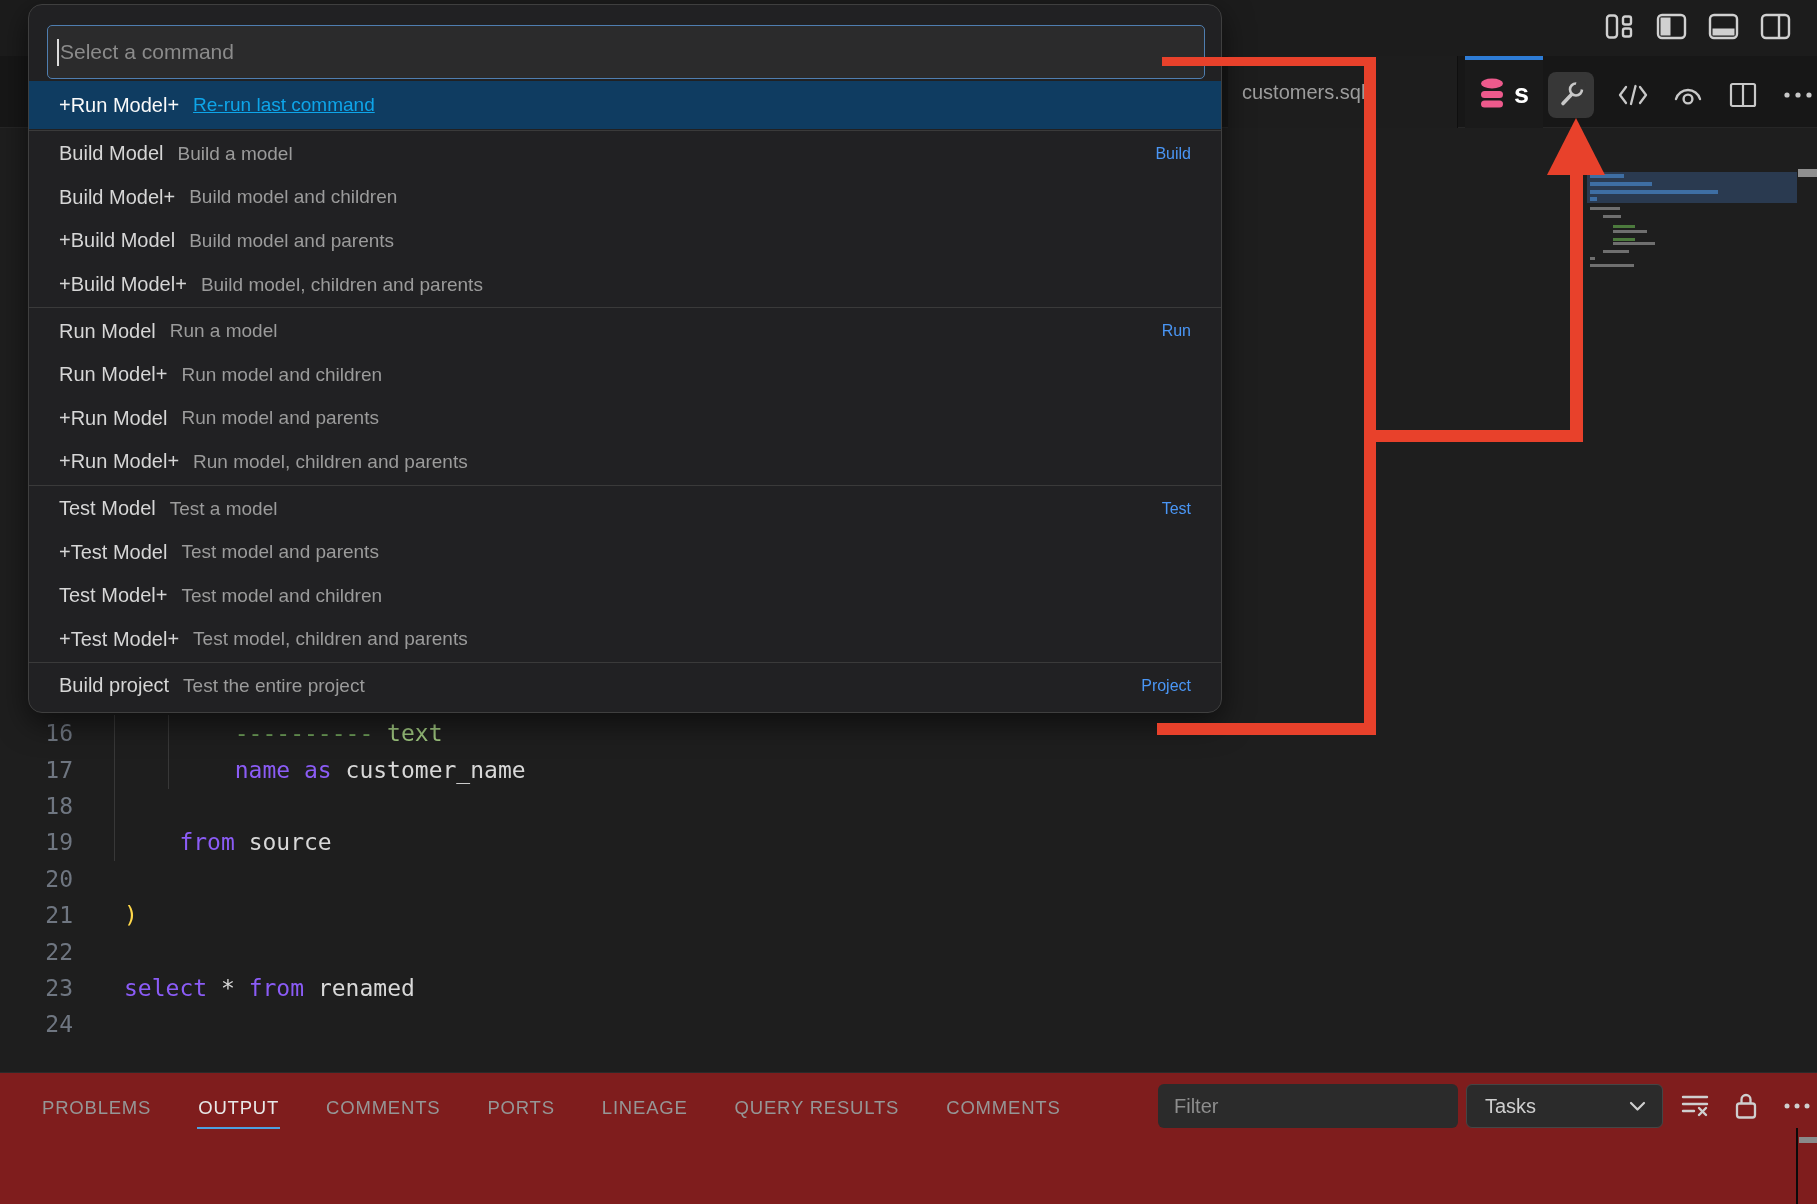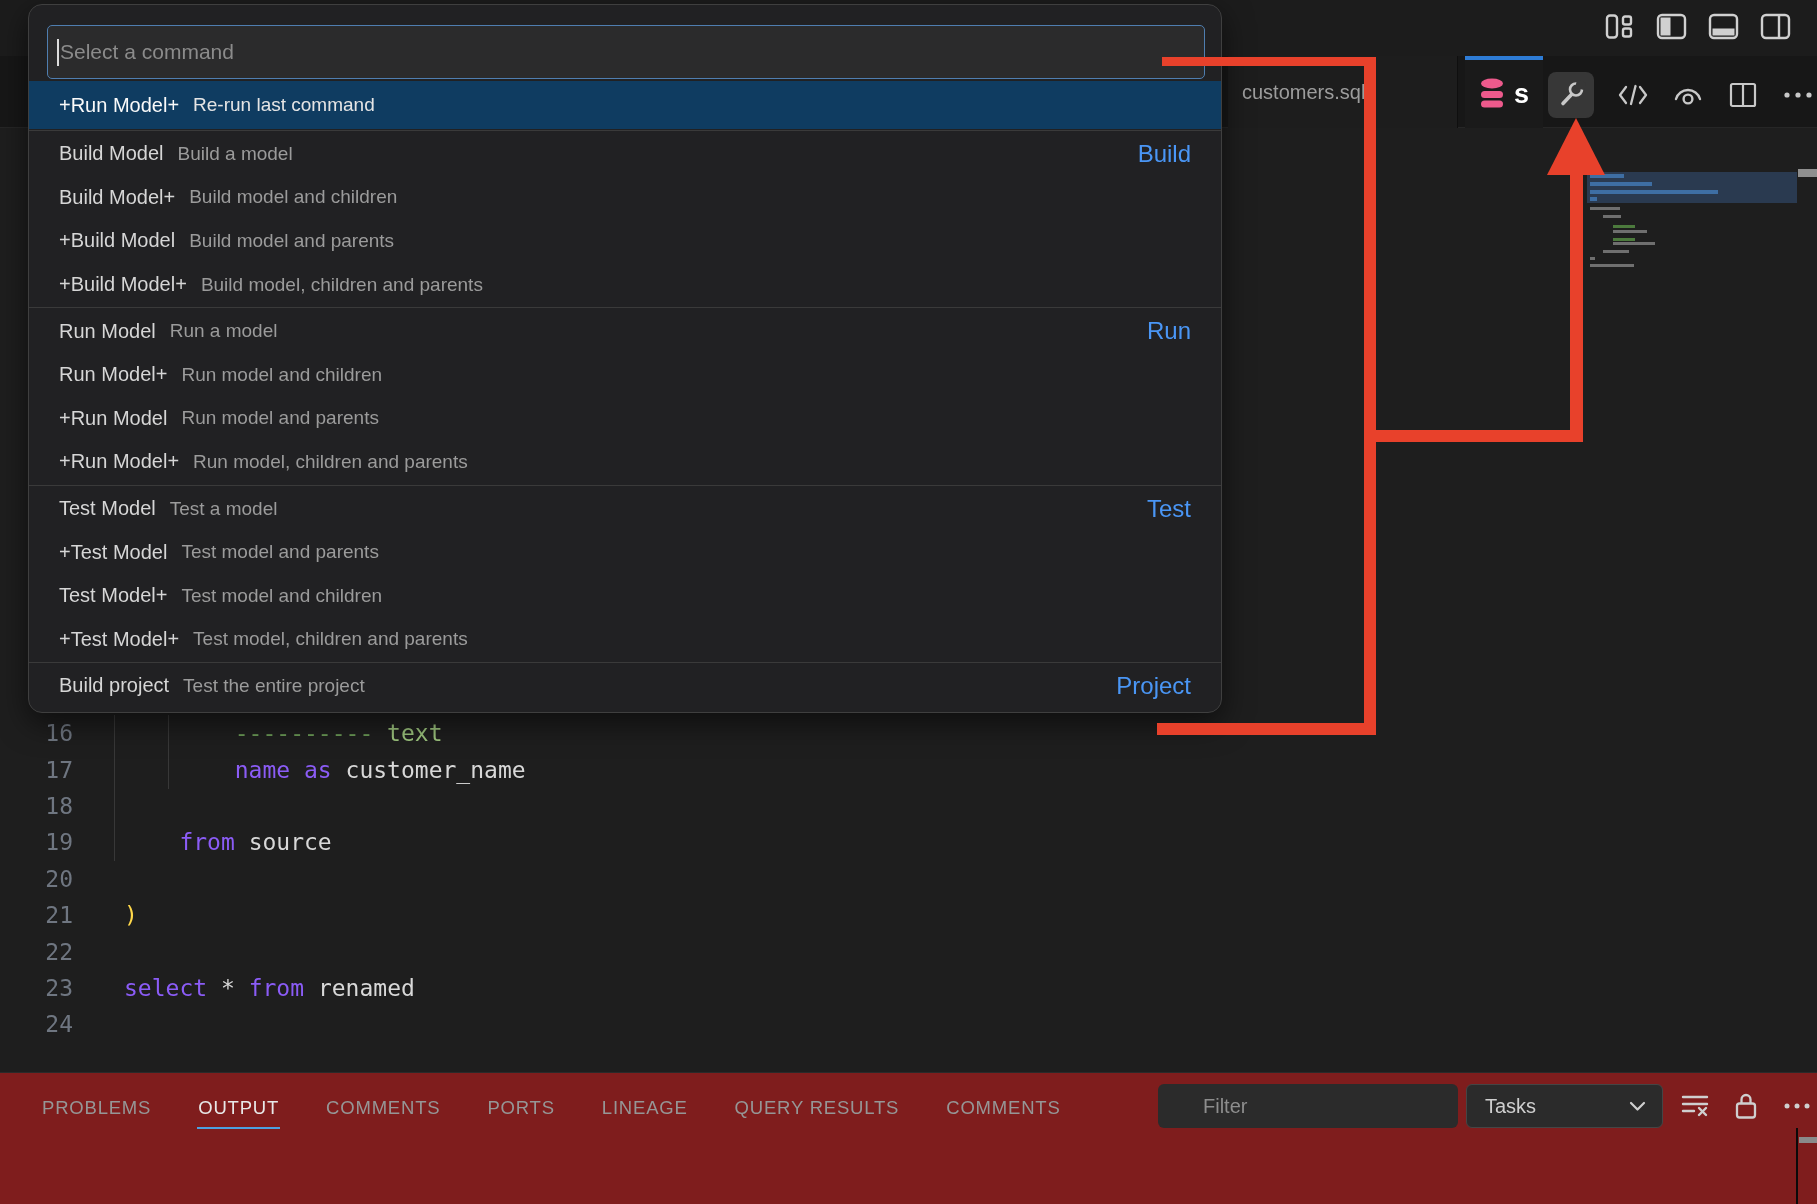--- a/index.html
+++ b/index.html
@@ -50,33 +50,33 @@
     background:#2b2b2c; border:1px solid #4f7eb0; border-radius:5px;
     display:flex; align-items:center; padding-left:9px; }
   .qp-caret { display:inline-block; width:2px; height:27px; background:#dcdcdc; margin-right:1px; }
   .qp-placeholder { color:#8b8b8b; font-size:21px; }
   .qp-list { position:absolute; left:0; top:76px; width:1194px; }
   .qp-item { height:43.6px; display:flex; align-items:center; padding:0 32px 0 30px; }
   .qp-item.selected { height:48px; background:#0f3c61; }
   .qp-label { color:#d6d6d6; font-size:20px; font-weight:500; white-space:pre; }
   .qp-item.selected .qp-label { color:#fafafa; }
   .qp-desc { color:#9b9b9b; font-size:19px; margin-left:14px; white-space:pre; }
-  .qp-item.selected .qp-desc { color:#e5e5e5; }
-  .qp-badge { margin-left:auto; color:#4a96f5; font-size:24px; font-weight:500; }
+  .qp-item.selected .qp-desc { color:#0ea5e9;text-decoration:underline; }
+  .qp-badge { margin-left:auto; color:#4a96f5; font-size:16px; font-weight:500; }
   .qp-divider { height:1px; background:#3a3a3a; margin:1px 0; }
 
   
   .panel { position:absolute; left:0; top:1072px; width:1817px; height:132px; background:#7f1d1d; border-top:1px solid #2a2a2a; }
   .panel-tabs { position:absolute; left:42px; top:13px; height:44px; display:flex; gap:47px; align-items:center; }
   .panel-tab { position:relative; color:#969696; font-size:18.5px; letter-spacing:.8px; white-space:nowrap; }
   .panel-tab.active { color:#e8e8e8; }
   .panel-tab.active::after { content:""; position:absolute; left:-1px; right:-1px; bottom:-10px; height:2.5px; background:#4da0e0; }
   .filter-box { position:absolute; left:1158px; top:11px; width:300px; height:44px; background:#2b2b2b; border-radius:6px;
     display:flex; align-items:center; padding-left:16px; }
-  .filter-ph { color:#8d8d8d; font-size:20px;margin-left:29px; }
+  .filter-ph { color:#8d8d8d; font-size:20px; }
   .tasks-box { position:absolute; left:1466px; top:11px; width:197px; height:44px; background:#2b2b2b; border:1px solid #454545; border-radius:6px;
     display:flex; align-items:center; padding:0 16px 0 18px; }
   .tasks-label { color:#cfcfcf; font-size:20px; }
   .tasks-chev { margin-left:auto; display:flex; }
   .panel-icons { position:absolute; left:1680px; top:11px; height:44px; display:flex; align-items:center; gap:21px; }
   .p-icon { width:30px; height:30px; display:flex; align-items:center; justify-content:center; }
   .corner-sep { position:absolute; left:1796px; top:56px; width:2px; height:76px; background:#0a0a0a; }
   .corner-thumb { position:absolute; left:1799px; top:65px; width:18px; height:6px; background:#8a8a8a; }
 
   

